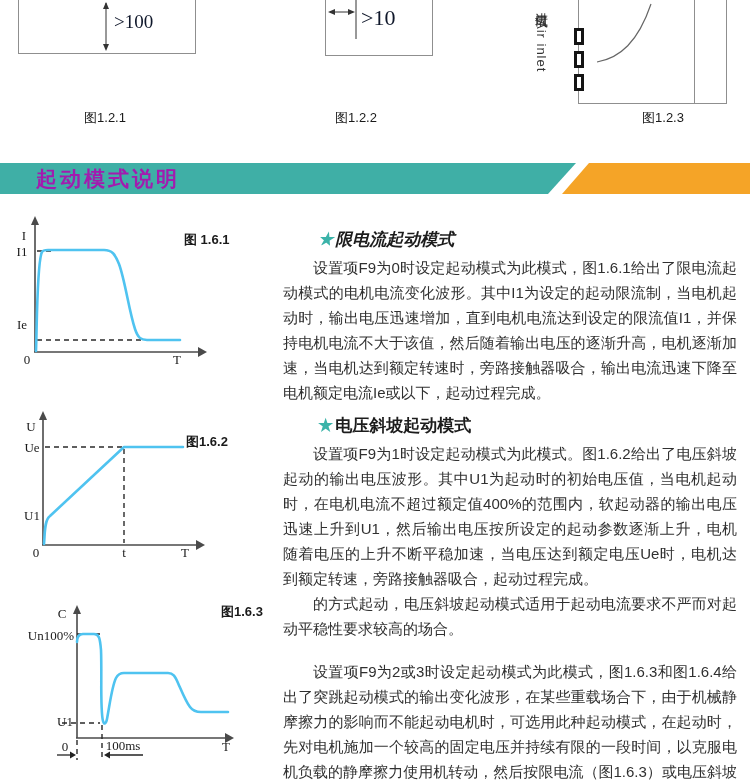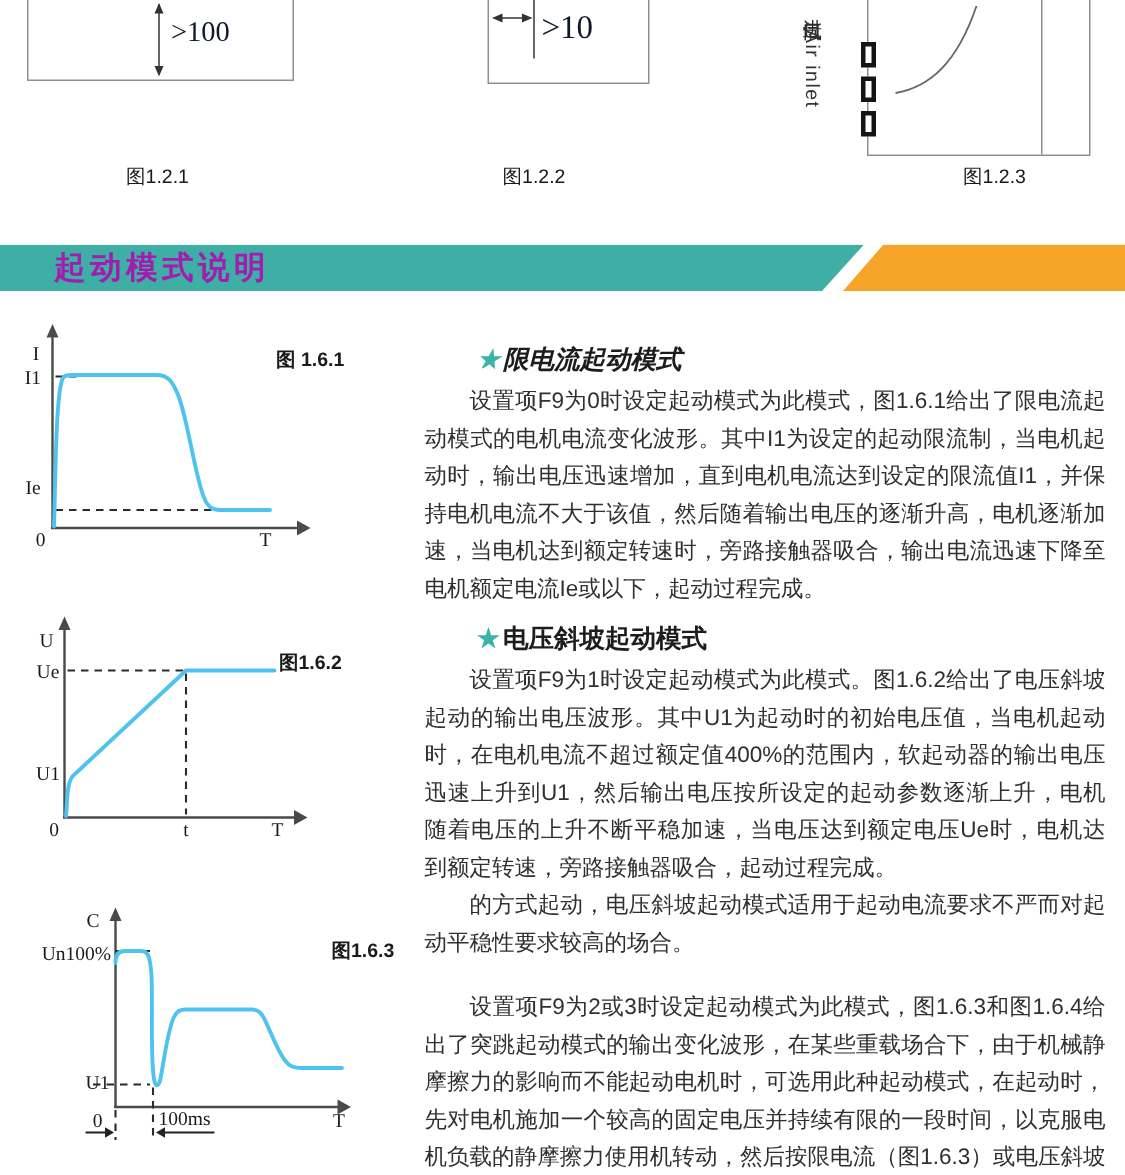--- a/index.html
+++ b/index.html
@@ -161,21 +161,21 @@
     <line class="marr" x1="123" y1="157" x2="87" y2="157"></line>
     <polygon class="mhead" points="90,153.5 84,157 90,160.5"></polygon>
     <path class="wave" d="M57,44 C57,39 59,36 63,36 L74,36 C79,36 80,40 81,52 C82,75 80,112 83,123 C84,127 86,126 87,121 C90,105 92,88 96,80 C98,76 100,75 104,75 L148,75 C153,75 155,78 158,85 C162,94 166,104 170,109 C173,113 176,114 181,114 L208,114"></path>
     <text class="axlbl" x="42" y="20" text-anchor="middle">C</text>
     <text class="axlbl" x="54" y="42" text-anchor="end">Un100%</text>
     <text class="axlbl" x="45" y="128" text-anchor="middle">U1</text>
     <text class="axlbl" x="45" y="153" text-anchor="middle">0</text>
     <text class="axlbl" x="103" y="152" text-anchor="middle">100ms</text>
     <text class="axlbl" x="206" y="153" text-anchor="middle">T</text>
   </svg>
-  <div class="chartcap" style="left:221px;top:625px;">图1.6.3</div>
+  <div class="chartcap" style="left:221px;top:603px;">图1.6.3</div>
 
   <div class="content">
 
     <div class="sec" id="sec0">
       <h3 class="sec-title indent-a"><span class="star">★</span><span>限电流起动模式</span></h3>
       <p>设置项F9为0时设定起动模式为此模式，图1.6.1给出了限电流起动模式的电机电流变化波形。其中I1为设定的起动限流制，当电机起动时，输出电压迅速增加，直到电机电流达到设定的限流值I1，并保持电机电流不大于该值，然后随着输出电压的逐渐升高，电机逐渐加速，当电机达到额定转速时，旁路接触器吸合，输出电流迅速下降至电机额定电流Ie或以下，起动过程完成。</p>
     </div>
 
     <div class="sec" id="sec1">
       <h3 class="sec-title indent-a"><span class="star">★</span><span>电压斜坡起动模式</span></h3>

